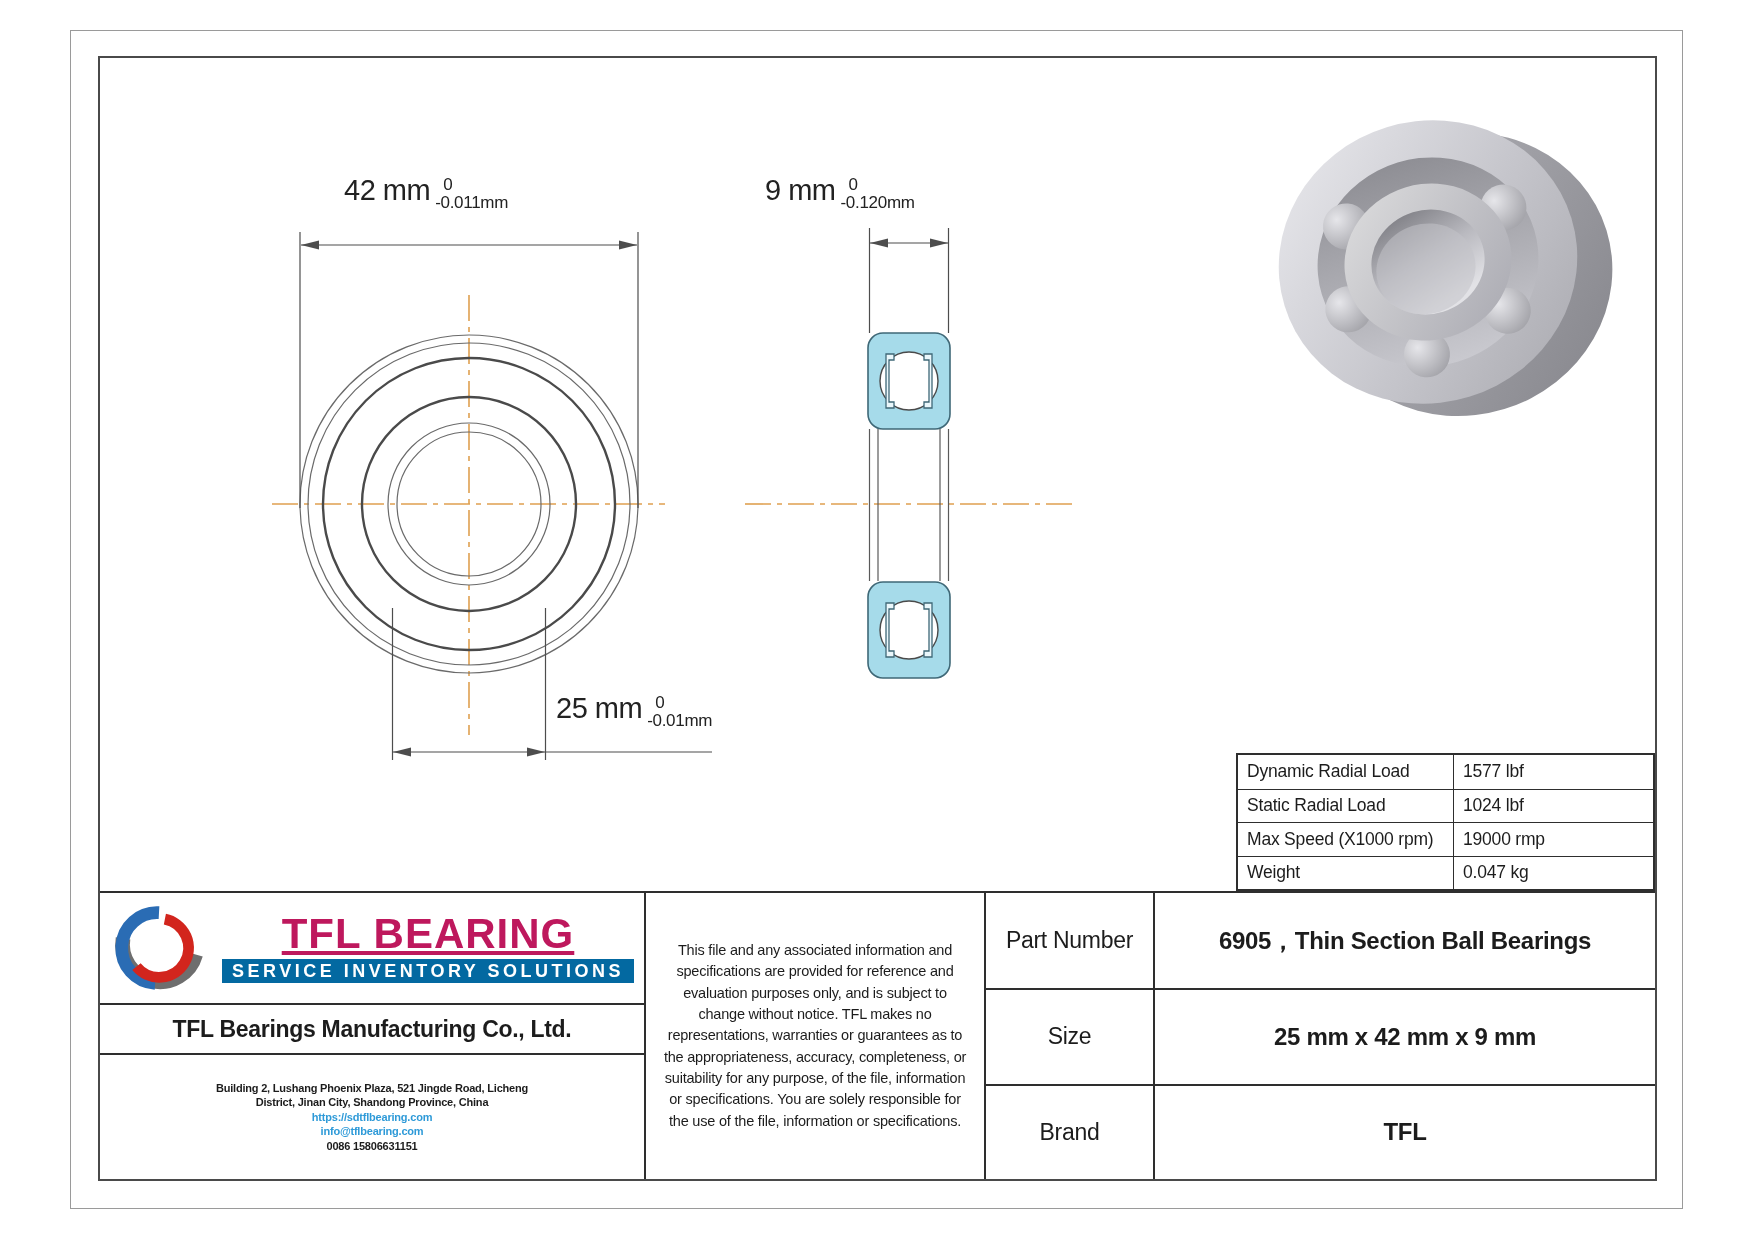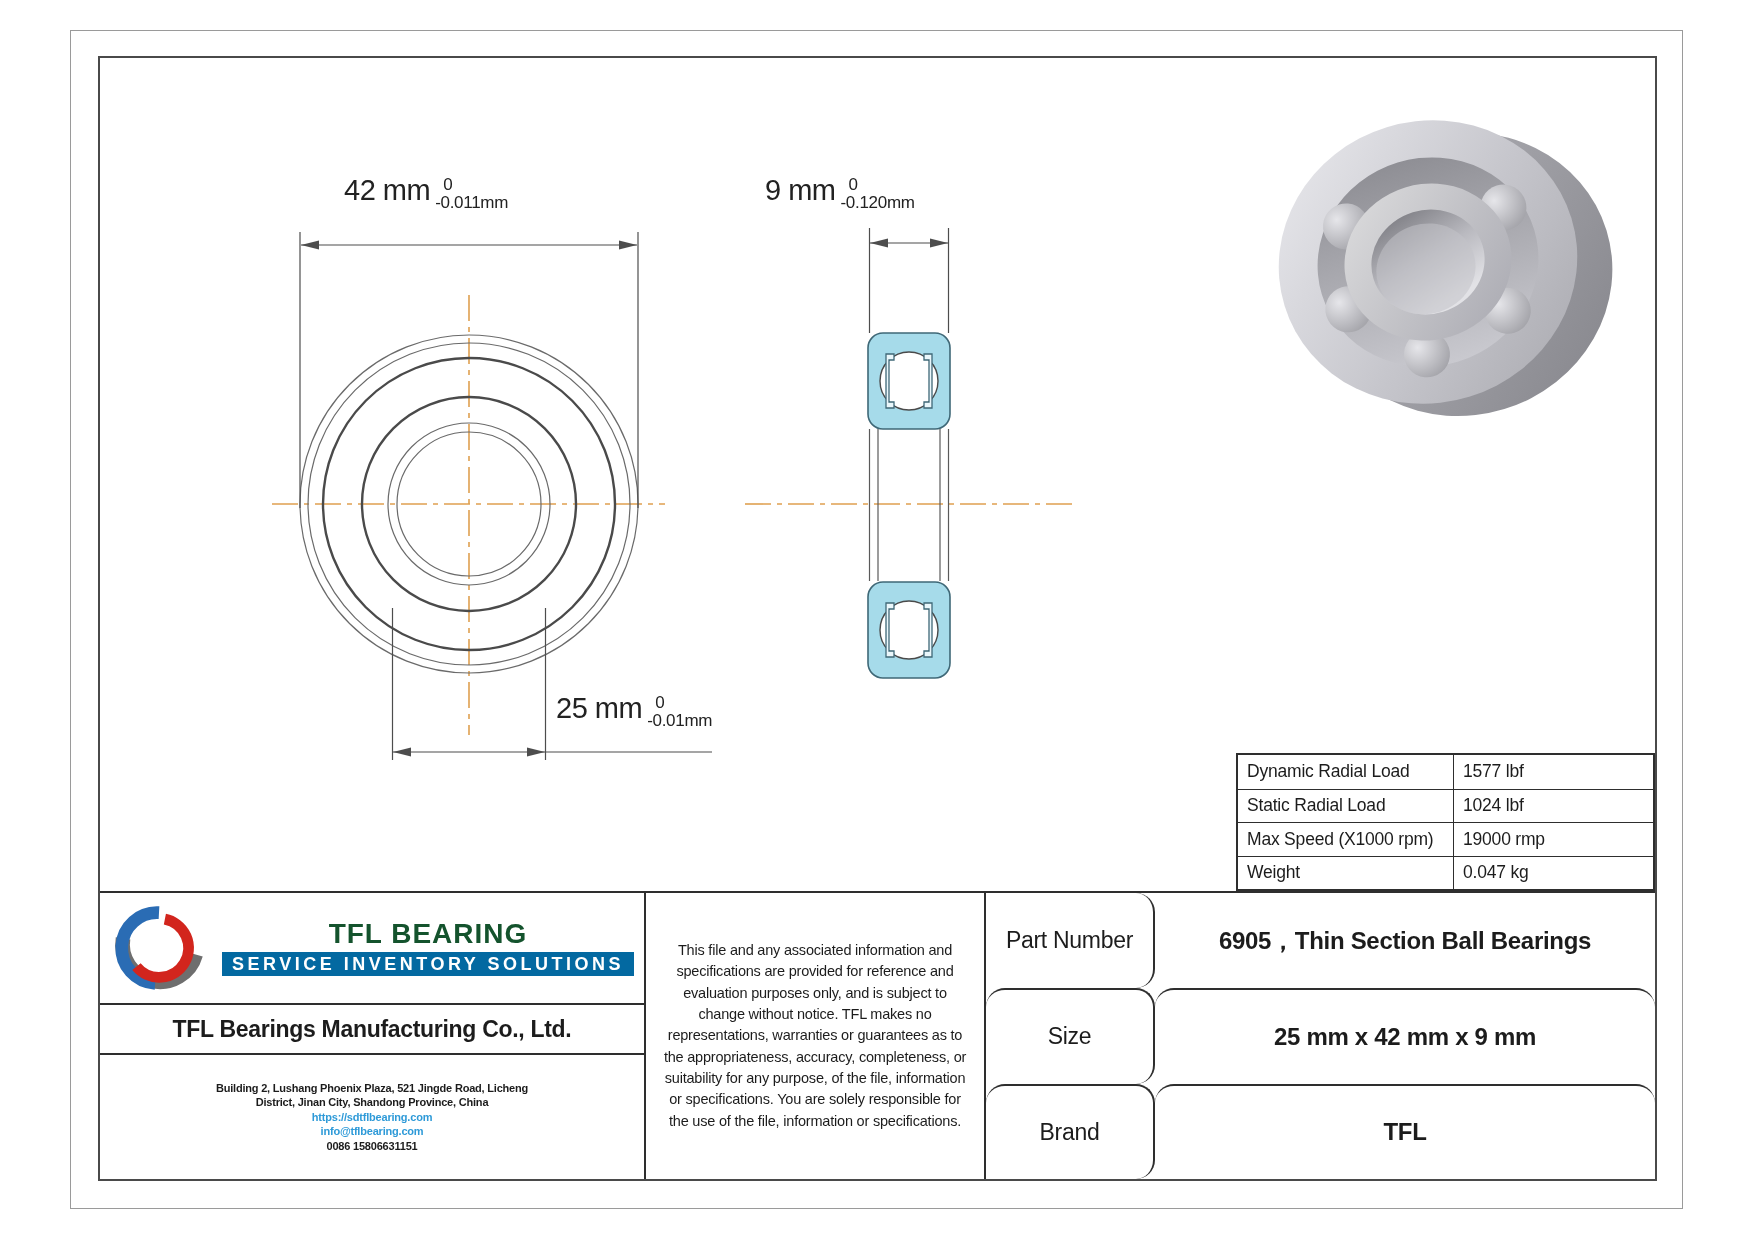--- a/index.html
+++ b/index.html
@@ -29,36 +29,36 @@
   .spec-cell.first { border-top:none; }
   .spec-cell.label { border-right:1.5px solid #2e2e2e; }
 
   
   .bottom-block { position:absolute; left:100px; top:891px; width:1555px; height:288px;
                   display:flex; border-top:2px solid #2e2e2e; }
   .col-company { width:546px; border-right:2px solid #2e2e2e; display:flex; flex-direction:column; }
   .logo-row { height:112px; border-bottom:2px solid #2e2e2e; display:flex; align-items:center;
               justify-content:center; gap:14px; }
   .logo-text-wrap { display:flex; flex-direction:column; align-items:center; }
-  .logo-title { color:#14532d; font-weight:800; font-size:28px; letter-spacing:1px; line-height:1; }
+  .logo-title { color:#be185d; font-weight:800; font-size:42px; letter-spacing:1px; line-height:1;text-decoration:underline; }
   .logo-tagline { margin-top:4px; background:#0369a1; color:#ffffff; font-weight:700;
                   font-size:18px; letter-spacing:3.5px; padding:3px 10px 2px 10px; line-height:1.1; }
   .name-row { height:50px; border-bottom:2px solid #2e2e2e; display:flex; align-items:center;
               justify-content:center; font-weight:700; font-size:23px; letter-spacing:-0.3px; }
   .addr-row { flex:1; display:flex; flex-direction:column; align-items:center; justify-content:center;
               font-size:11px; font-weight:600; line-height:1.32; text-align:center; letter-spacing:-0.2px; }
   .addr-row .link { color:#2e9ad8; text-decoration:none; font-weight:700; }
 
   .col-disclaimer { width:340px; border-right:2px solid #2e2e2e; display:flex; align-items:center;
                     justify-content:center; padding:6px 16px; }
   .disclaimer-text { font-size:14.5px; font-weight:500; line-height:1.47; text-align:center;
                      letter-spacing:-0.2px; }
 
   .col-grid { flex:1; display:grid; grid-template-columns:169px 1fr; grid-template-rows:1fr 1fr 1fr; }
-  .tb-cell { display:flex; align-items:center; justify-content:center; border-top:2px solid #2e2e2e;border-radius:19px; }
+  .tb-cell { display:flex; align-items:center; justify-content:center; border-top:2px solid #2e2e2e; }
   .tb-cell.top { border-top:none; }
   .tb-cell.lab { border-right:2px solid #2e2e2e; font-size:23px; letter-spacing:-0.3px; }
   .tb-cell.val { font-weight:700; font-size:24px; letter-spacing:-0.3px; }
 </style>
 </head>
 <body>
 
 <div class="sheet">
 
   <div class="outer-frame"></div>

